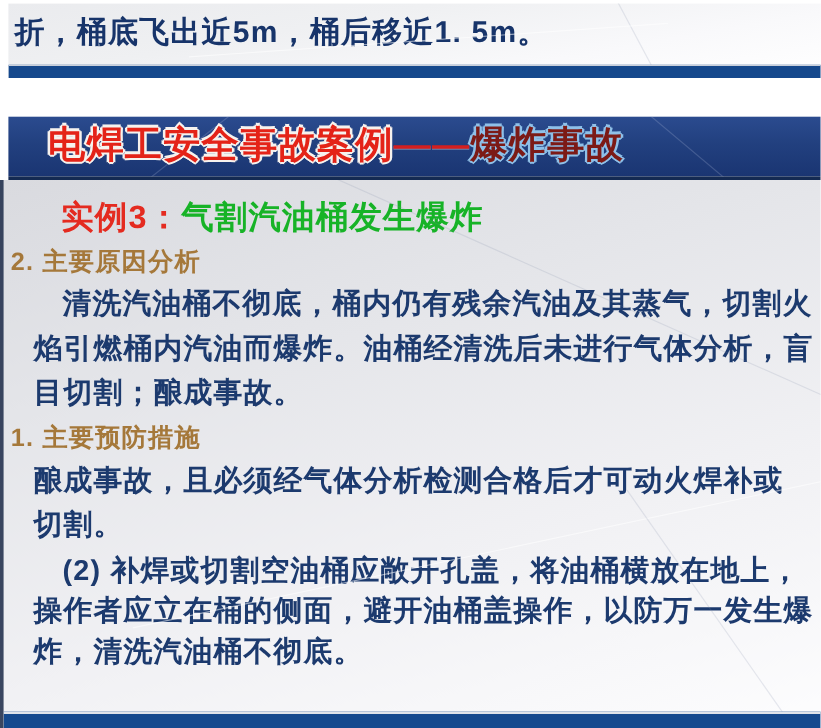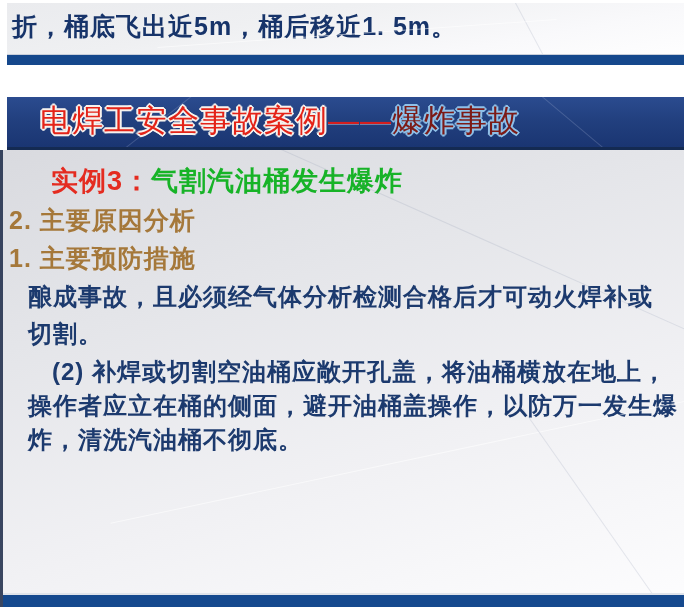--- a/index.html
+++ b/index.html
@@ -16,39 +16,39 @@
   .slide-prev .bottom-bar { position:absolute; left:0; right:0; bottom:0; height:11px;
     background:#15488c; border-top:1px solid #c9cfda; }
 
   
   .slide-cur { position:absolute; top:97px; left:0; width:684px; height:510px; overflow:hidden; }
 
   .title-band { position:relative; margin-left:7px; height:53px;
     background:linear-gradient(180deg,#2b4b8f 0%,#22407f 45%,#1a3572 100%);
     border-bottom:3px solid #142a52; overflow:hidden; }
   .title-line { position:absolute; left:33px; top:50%; transform:translateY(-53%);
-    font-size:31px; font-weight:normal; white-space:nowrap; letter-spacing:1px; }
+    font-size:31px; font-weight:bold; white-space:nowrap; letter-spacing:1px; }
   .t-red { color:#e42318;
     text-shadow:-2px 0 0 #f6f2ee, 2px 0 0 #f6f2ee, 0 -2px 0 #f6f2ee, 0 2px 0 #f6f2ee,
                 -1px -1px 0 #f6f2ee, 1px 1px 0 #f6f2ee, 1px -1px 0 #f6f2ee, -1px 1px 0 #f6f2ee; }
   .t-dash { color:#d41f1f; text-shadow:0 1px 0 rgba(255,255,255,.35); }
   .t-maroon { color:#7c1a16;
     text-shadow:-2px 0 0 #8fc0e8, 2px 0 0 #8fc0e8, 0 -2px 0 #8fc0e8, 0 2px 0 #8fc0e8,
                 -1px -1px 0 #8fc0e8, 1px 1px 0 #8fc0e8, 1px -1px 0 #8fc0e8, -1px 1px 0 #8fc0e8; }
 
   .content { position:relative; height:457px;
     border-left:3px solid rgba(24,38,68,.85);
     background:linear-gradient(163deg,#d9dadf 0%,#e4e5e9 30%,#f1f1f4 65%,#fdfdfe 100%);
     overflow:hidden; }
 
   .example-line { margin:13px 0 0 48px; font-size:27px; font-weight:bold; letter-spacing:1px; }
   .ex-red   { color:#e42b20; }
   .ex-green { color:#17b327; }
 
-  .h-brown { margin:5px 0 0 6px; font-size:25px; font-weight:bold; color:#a5783a; letter-spacing:1px; }
+  .h-brown { margin:5px 0 0 6px; font-size:21px; font-weight:bold; color:#a5783a; letter-spacing:1px; }
 
   .para { margin:3px 18px 0 25px; font-size:24px; font-weight:bold; color:#1c3a6e;
           letter-spacing:1px; line-height:37px; }
   .para.tight { line-height:34px; }
   .pline { white-space:nowrap; }
   .pline.first { text-indent:24px; }
 
   .bottom-bar2 { position:absolute; left:0; right:0; bottom:0; height:14px;
     background:#15498e; border-top:2px solid #dfe3ea; }
 
@@ -83,20 +83,25 @@
       <div class="deco gray" style="width:600px; top:120px; left:250px; transform:rotate(24deg);"></div>
       <div class="deco white" style="width:700px; top:300px; left:100px; transform:rotate(-12deg);"></div>
       <div class="deco gray" style="width:420px; top:430px; left:430px; transform:rotate(55deg);"></div>
 
       <div class="example-line">
         <span class="ex-red">实例3：</span><span class="ex-green">气割汽油桶发生爆炸</span>
       </div>
 
       <div class="h-brown">2. 主要原因分析</div>
 
+      <div class="para">
+        <div class="pline first">清洗汽油桶不彻底，桶内仍有残余汽油及其蒸气，切割火</div>
+        <div class="pline">焰引燃桶内汽油而爆炸。油桶经清洗后未进行气体分析，盲</div>
+        <div class="pline">目切割；酿成事故。</div>
+      </div>
 
       <div class="h-brown">1. 主要预防措施</div>
 
       <div class="para">
         <div class="pline">酿成事故，且必须经气体分析检测合格后才可动火焊补或</div>
         <div class="pline">切割。</div>
       </div>
 
       <div class="para tight">
         <div class="pline first">(2) 补焊或切割空油桶应敞开孔盖，将油桶横放在地上，</div>

